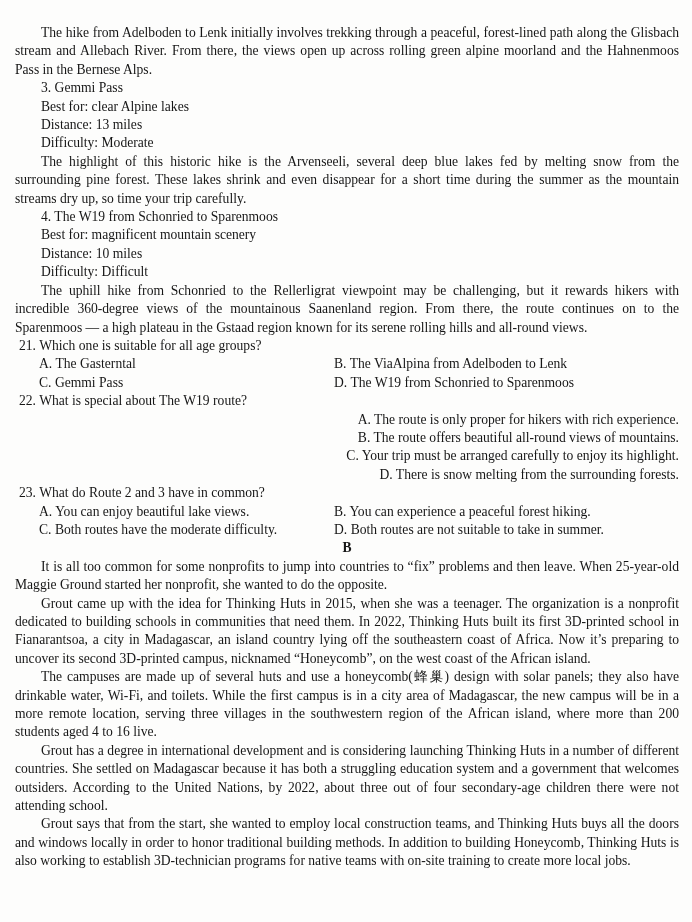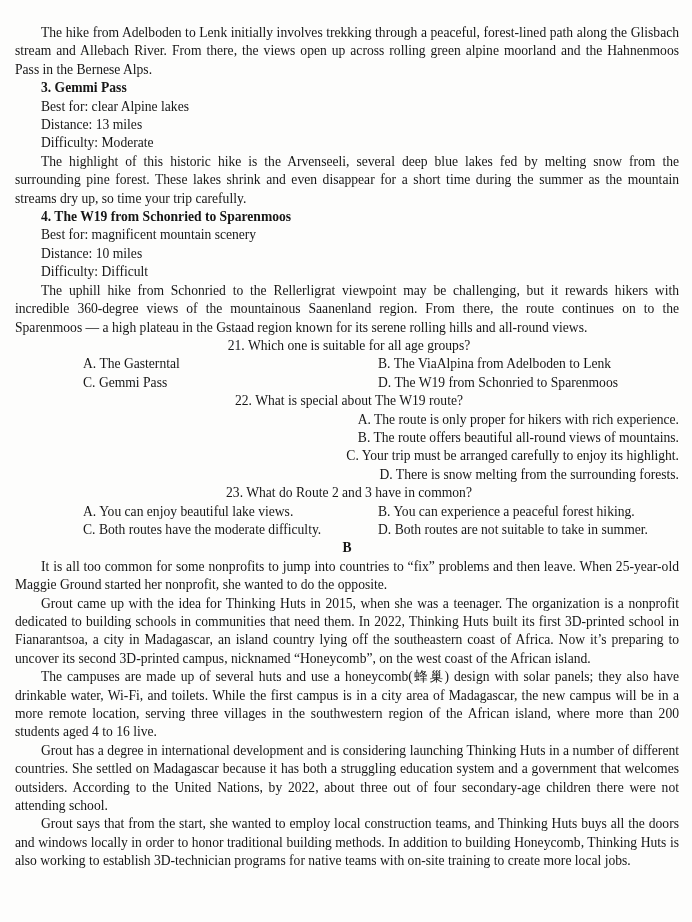--- a/index.html
+++ b/index.html
@@ -10,26 +10,26 @@
     background: #fdfdfc;
     color: #161616;
     padding: 24px 13px 0 15px;
     font-family: "Liberation Serif", "DejaVu Serif", serif;
     font-size: 13.6px;
     line-height: 18.4px;
     overflow: hidden;
   }
   p { margin: 0; text-align: justify; }
   .para { text-indent: 26px; }
-  .route-heading { font-weight: bold; padding-left: 26px; text-align: left; }
+  .route-heading { font-weight: normal; padding-left: 26px; text-align: left; }
   .meta-line { padding-left: 26px; text-align: left; }
-  .q-stem { padding-left: 4px; text-align: center; }
+  .q-stem { padding-left: 4px; text-align: left; }
   .opt-line { padding-left: 24px; text-align: right; }
   .opt-row { display: flex; padding-left: 24px; }
-  .opt-row .col-a { width: 295px; flex: 0 0 295px; text-align: left; margin-left: 44px; }
+  .opt-row .col-a { width: 295px; flex: 0 0 295px; text-align: left; }
   .opt-row .col-b { flex: 1; text-align: left; font-family: Liberation Serif, serif; }
   .section-header { text-align: center; font-weight: bold; }
 </style>
 </head>
 <body>
 
 <div class="page">
 
   <p class="para">The hike from Adelboden to Lenk initially involves trekking through a peaceful, forest-lined path along the Glisbach stream and Allebach River. From there, the views open up across rolling green alpine moorland and the Hahnenmoos Pass in the Bernese Alps.</p>
 

